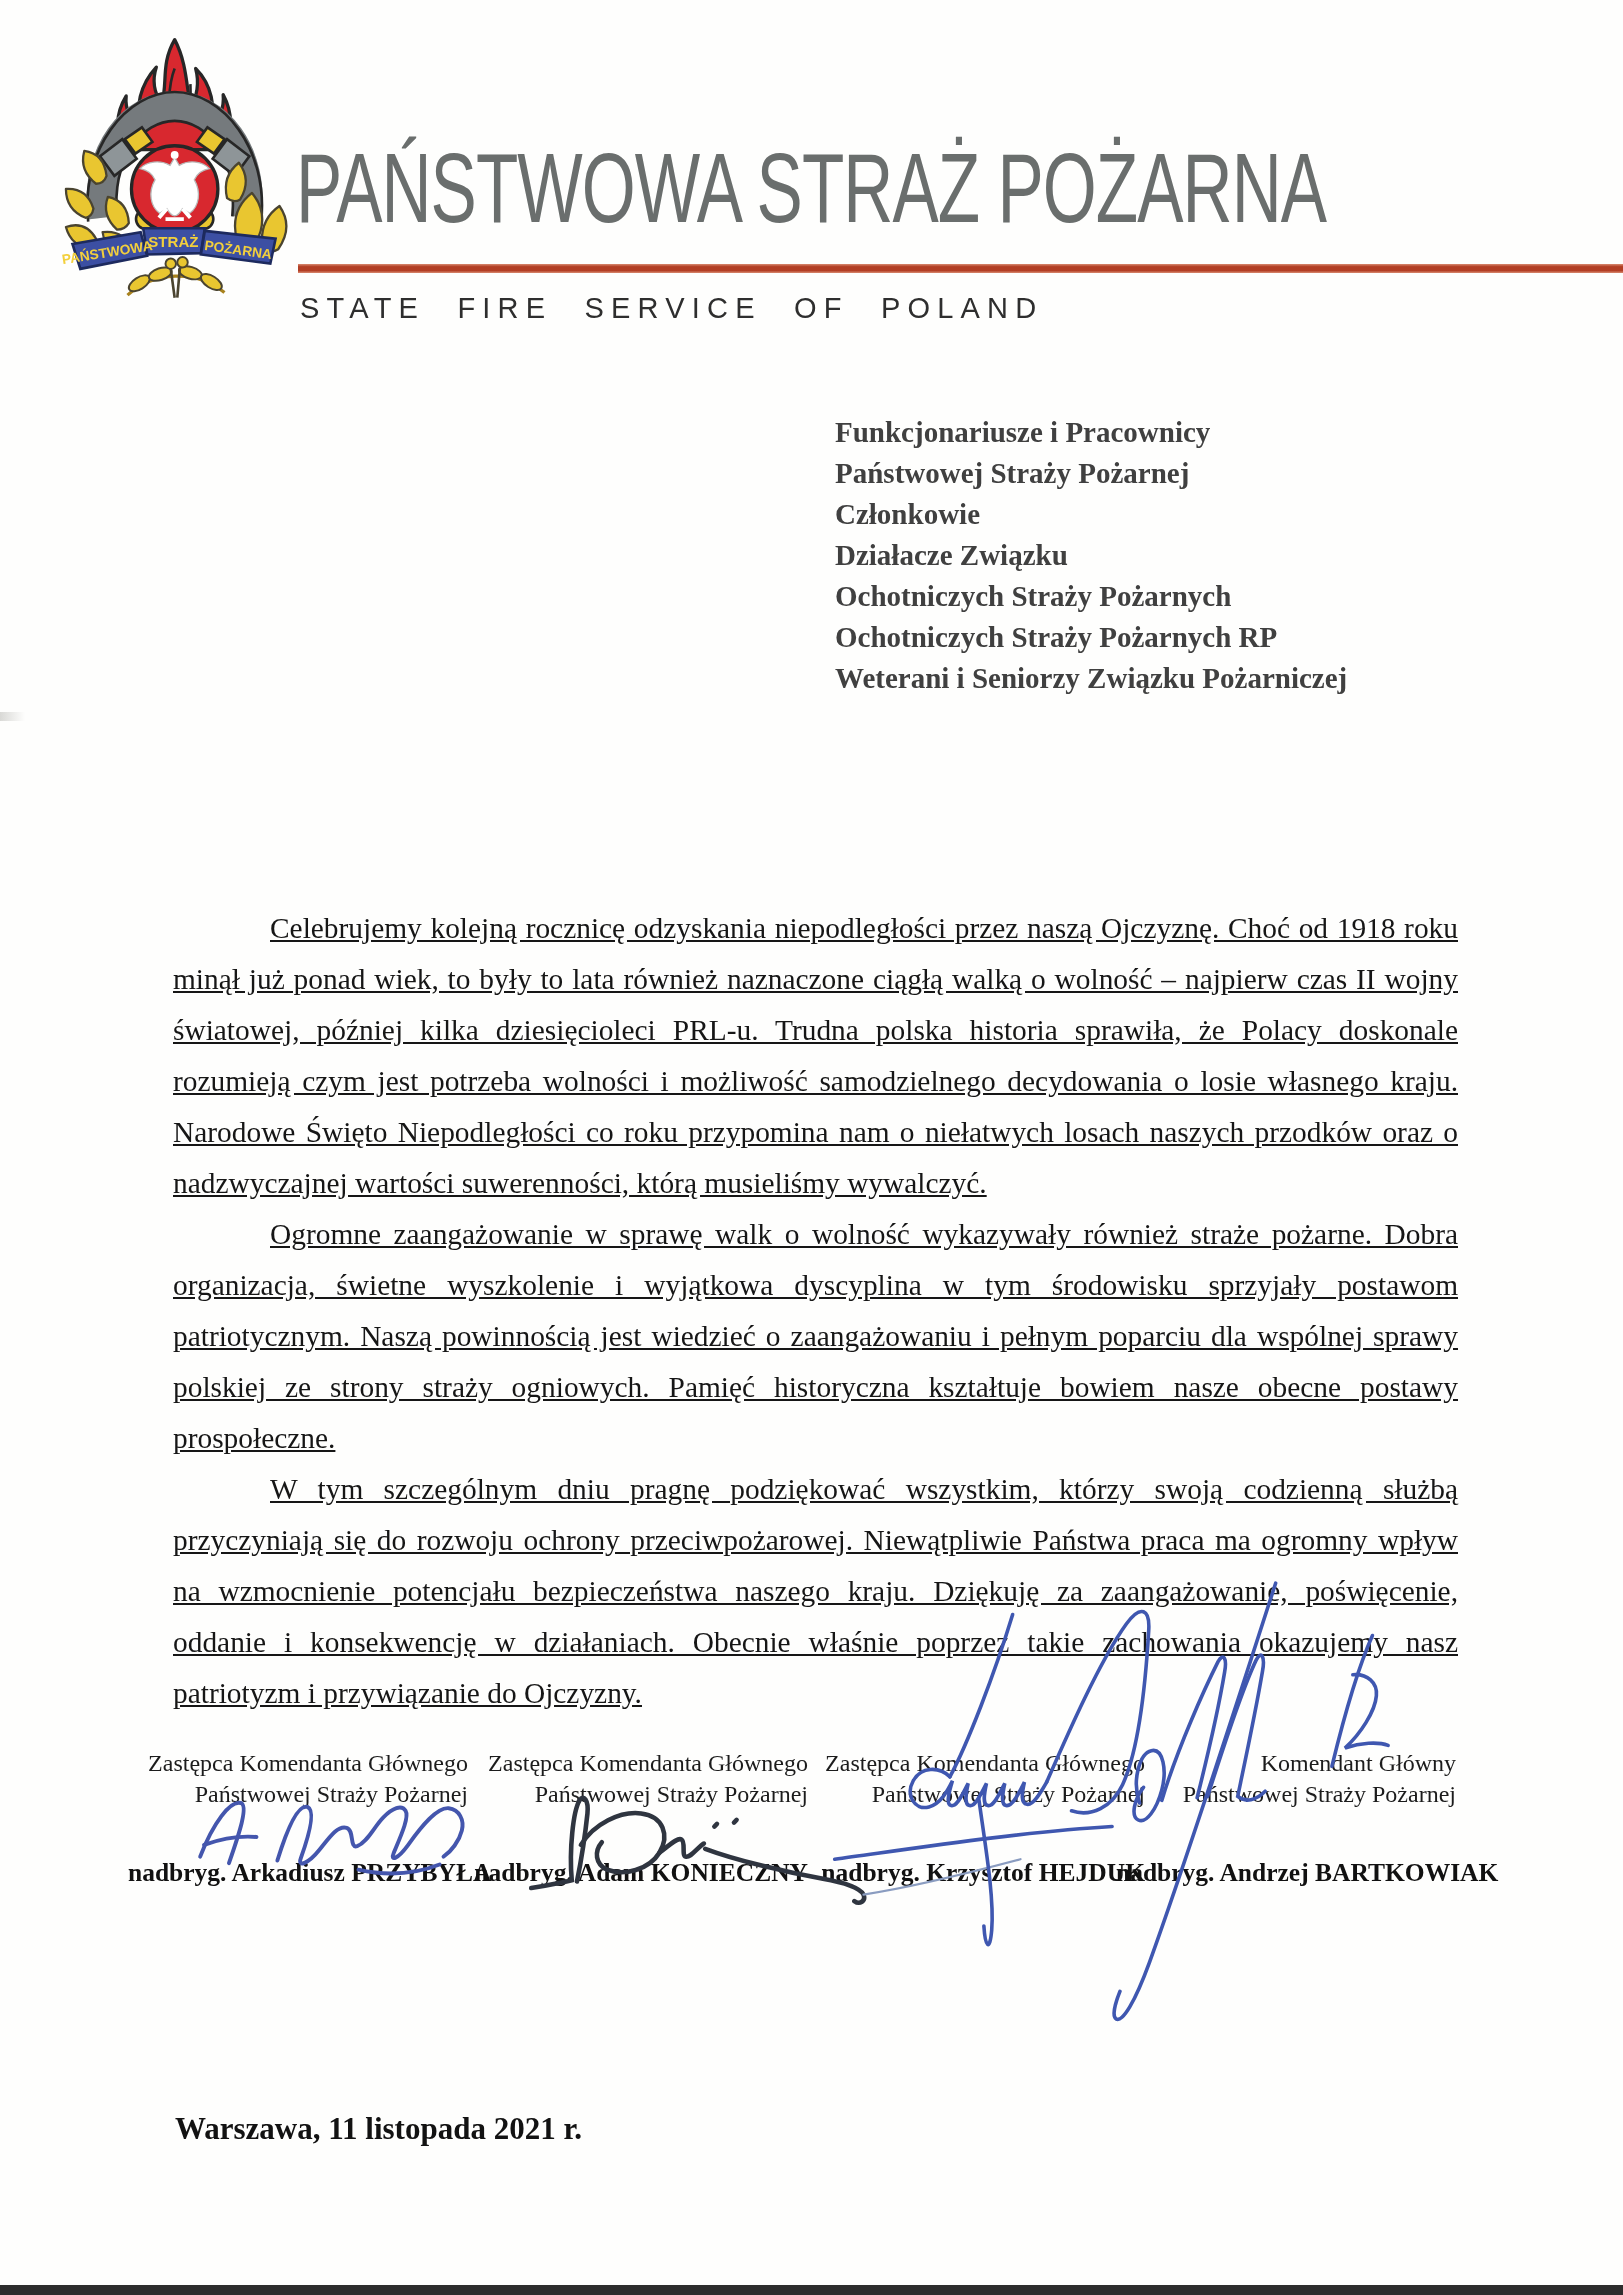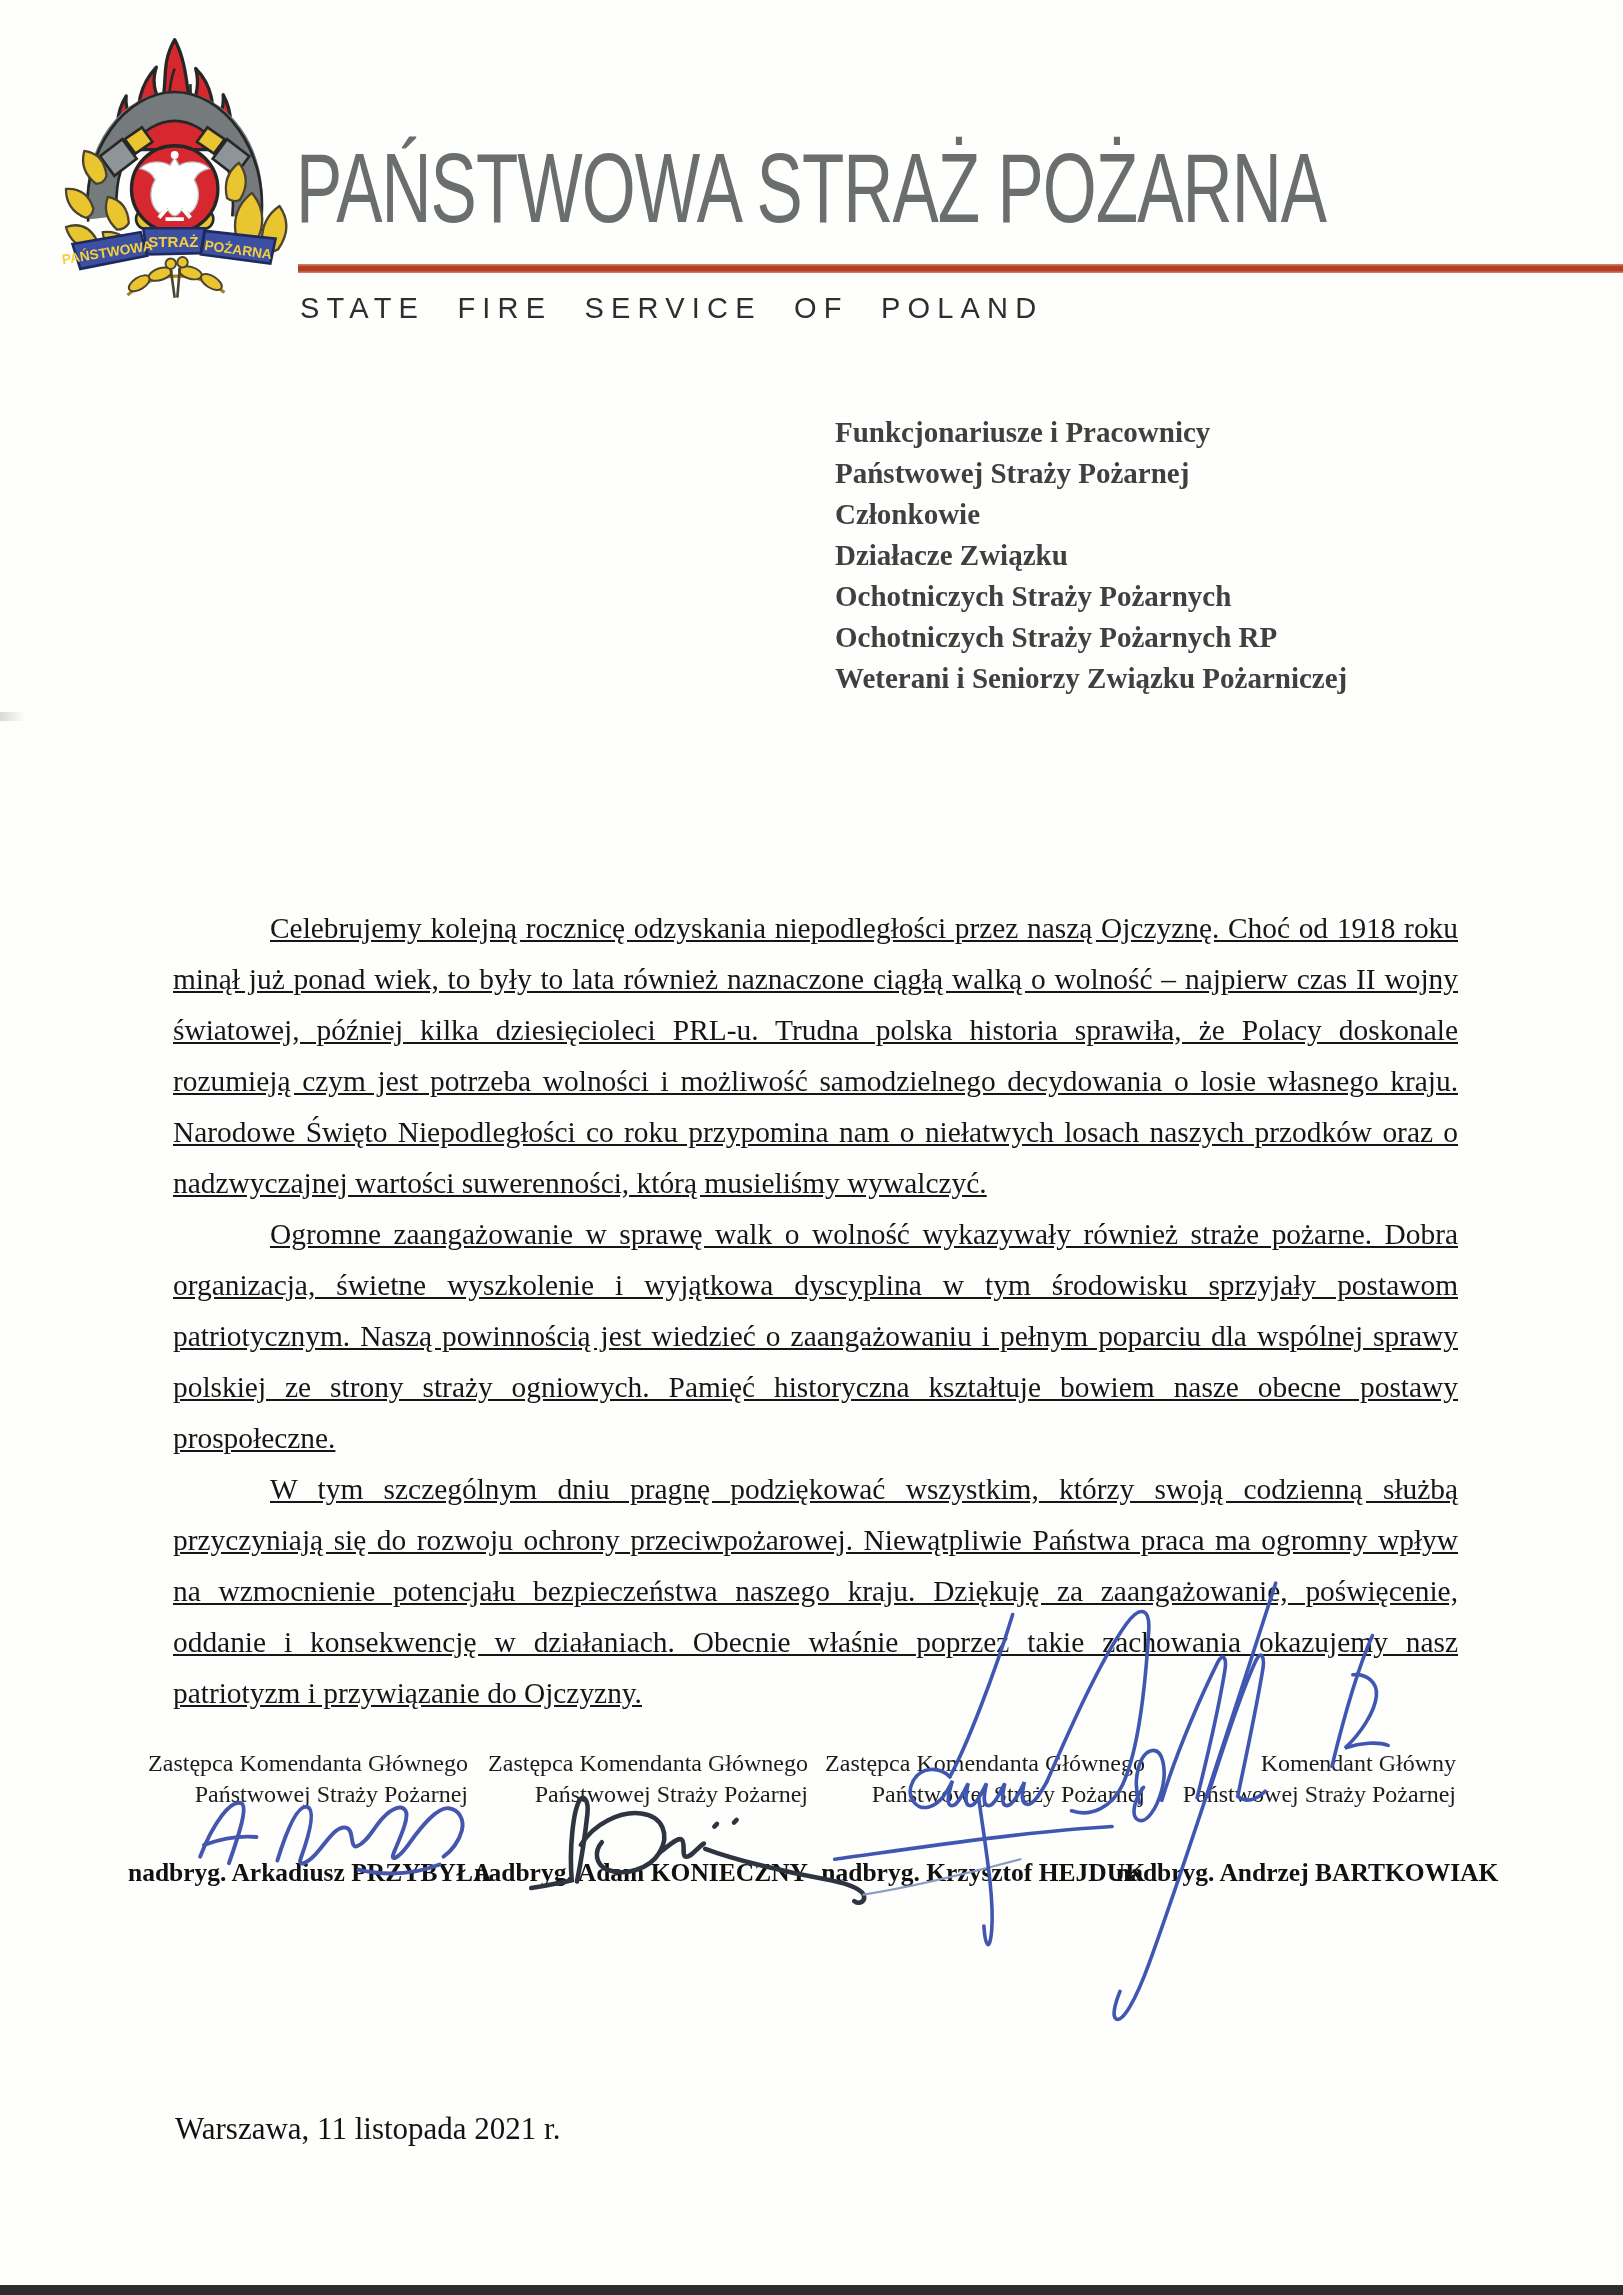--- a/index.html
+++ b/index.html
@@ -81,21 +81,21 @@
 
   .ink-overlay {
     position:absolute; left:0; top:0;
     width:1623px; height:2295px;
     pointer-events:none;
   }
 
   
   .dateline {
     position:absolute; left:175px; top:2111px;
-    font-size:31px; color:#121212;
+    font-size:31px; color:#121212;font-weight:bold;
   }
 
   
   .bottom-bar {
     position:absolute; left:0; bottom:0;
     width:100%; height:10.5px;
     background:#2d2d2d;
   }
   .left-smudge {
     position:absolute; left:0; top:712px;

